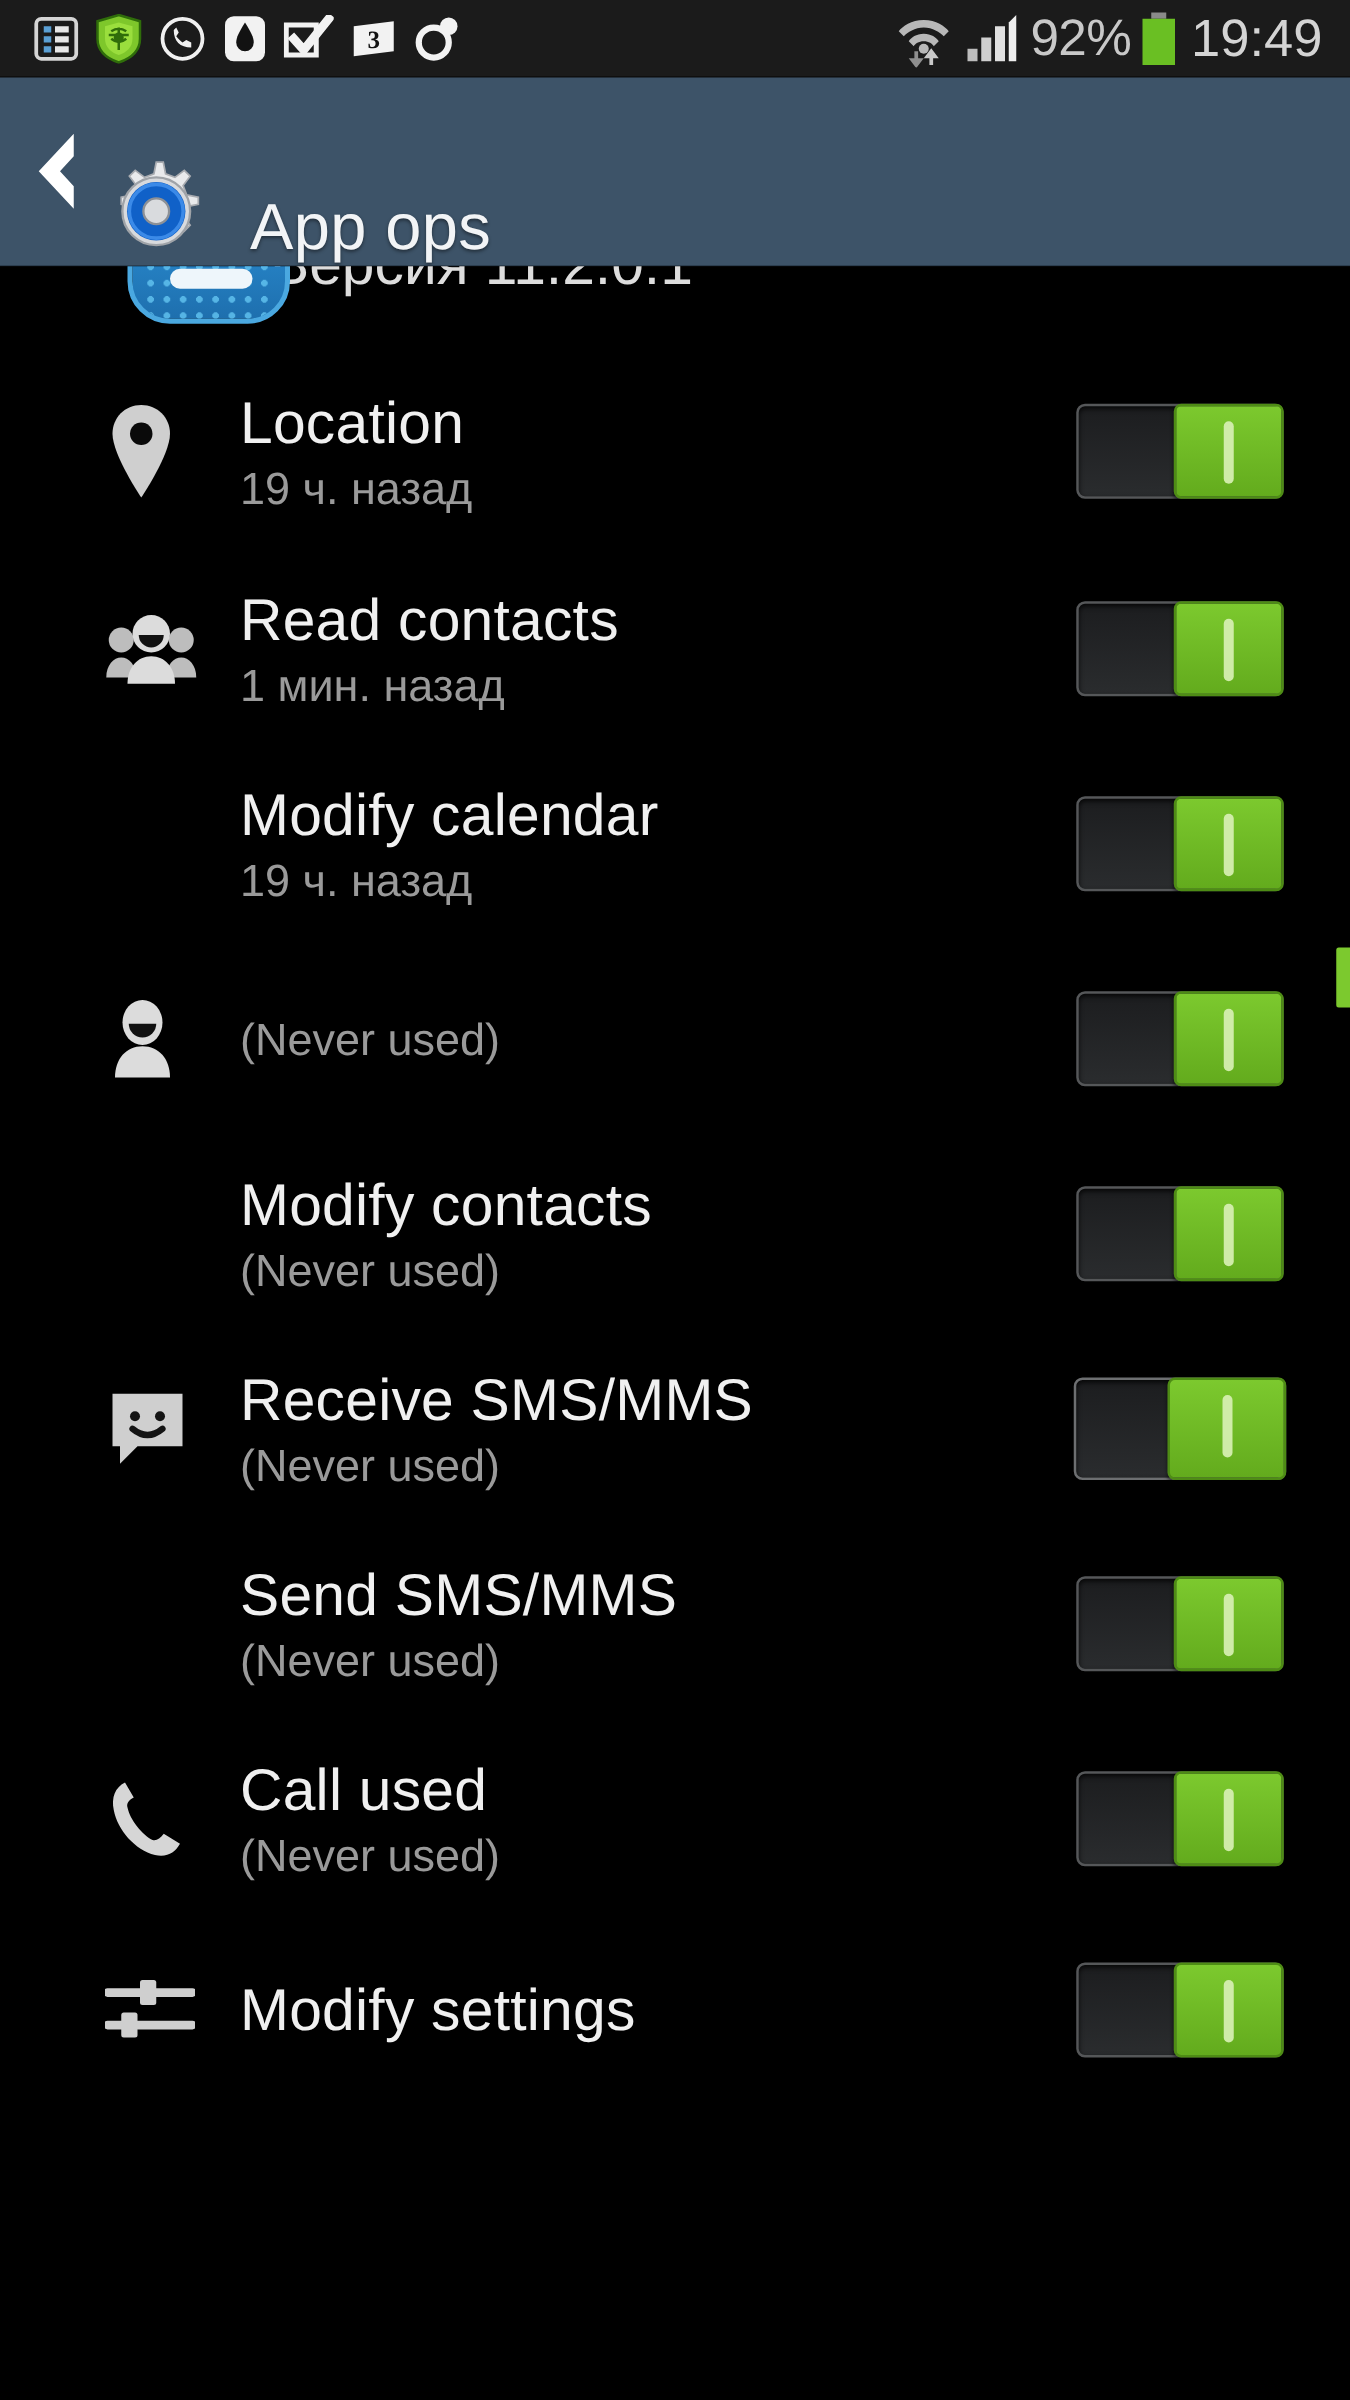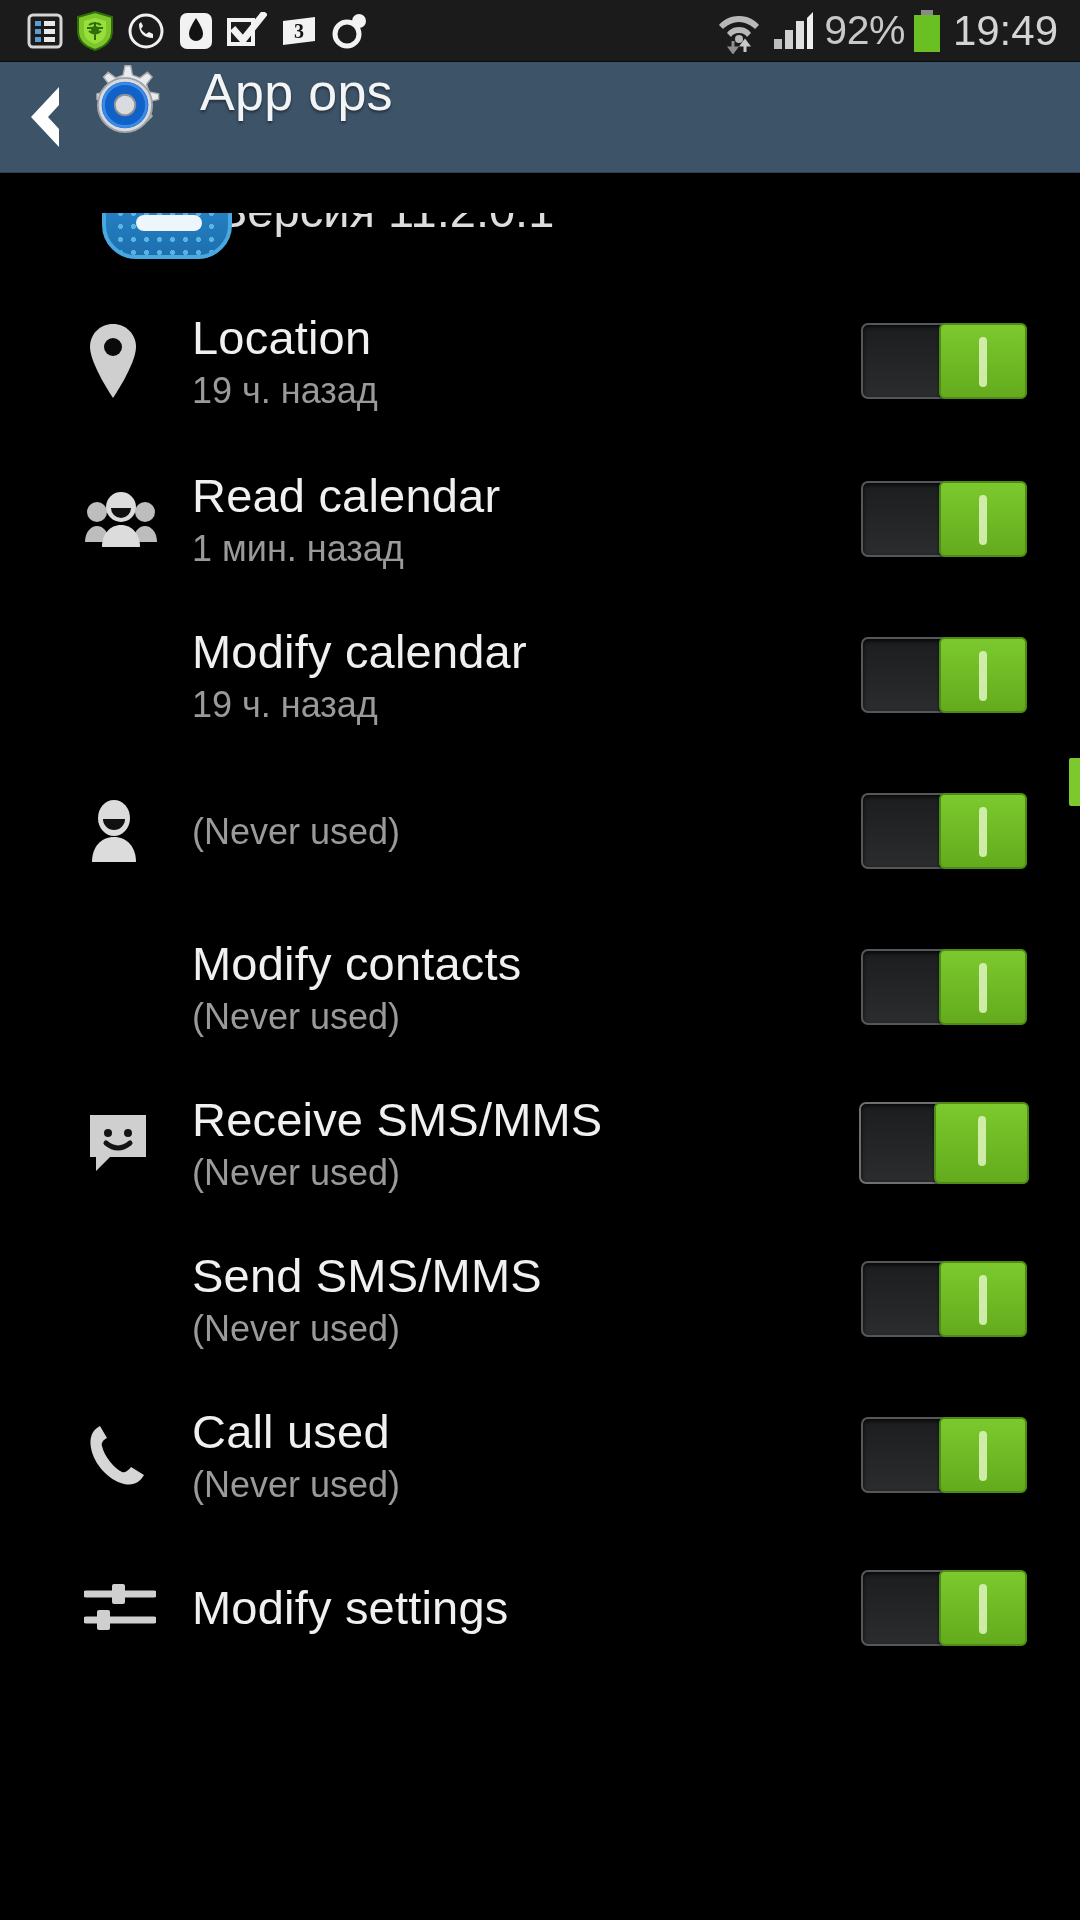--- a/index.html
+++ b/index.html
@@ -25,24 +25,24 @@
     font-family:"Liberation Sans", sans-serif;
   }
 
   
   .batt { position:relative; width:26px; height:42px; }
   .batt-cap { position:absolute; top:0; left:7px; width:12px; height:5px; background:#8a8a8a; }
   .batt-body { position:absolute; top:5px; left:0; width:26px; height:37px; background:#6abf23; }
 
   
   .actionbar {
-    position:absolute; top:62px; left:0; width:1080px; height:111px;
+    position:absolute; top:62px; left:0; width:1080px; height:151px;
     background:#3d5368;
     border-bottom:1px solid #2c3e4f;
-    display:flex; align-items:flex-start;
+    display:flex; align-items:flex-end;
   }
   .ab-back { width:86px; display:flex; align-items:center; justify-content:center; height:100%; }
   .ab-icon { width:86px; height:86px; display:flex; align-items:center; justify-content:center; margin-left:-4px;}
   .ab-title {
     color:#f2f4f6; font-size:52px; font-weight:400; margin-left:32px;
     letter-spacing:0.3px; text-shadow:0 2px 3px rgba(0,0,0,.45);
   }
 
   
   .list {
@@ -249,21 +249,21 @@
         <circle cx="13" cy="24" r="10" fill="#bdbdbd"></circle>
           <path d="M1 54 c0 -10 6 -16 12 -16 c6 0 12 6 12 16 z" fill="#bdbdbd"></path>
         <circle cx="61" cy="24" r="10" fill="#bdbdbd"></circle>
           <path d="M49 54 c0 -10 6 -16 12 -16 c6 0 12 6 12 16 z" fill="#bdbdbd"></path>
         <circle cx="37" cy="19" r="15" fill="#dcdcdc"></circle>
         <path d="M27 20 h20 a10 10 0 0 1 -20 0 z" fill="#111"></path>
         <path d="M18 59 c0 -13 8 -22 19 -22 c11 0 19 9 19 22 z" fill="#dcdcdc"></path>
       </svg>
     </div>
     <div class="row-txt">
-      <div class="row-title">Read calendar</div>
+      <div class="row-title">Read contacts</div>
       <div class="row-sub">1 мин. назад</div>
     </div>
     <div class="row-toggle">
       <div class="sw">
           <div class="sw-thumb"></div>
         </div>
     </div>
   </div>
 
   <div class="row" style="height:156px;">

